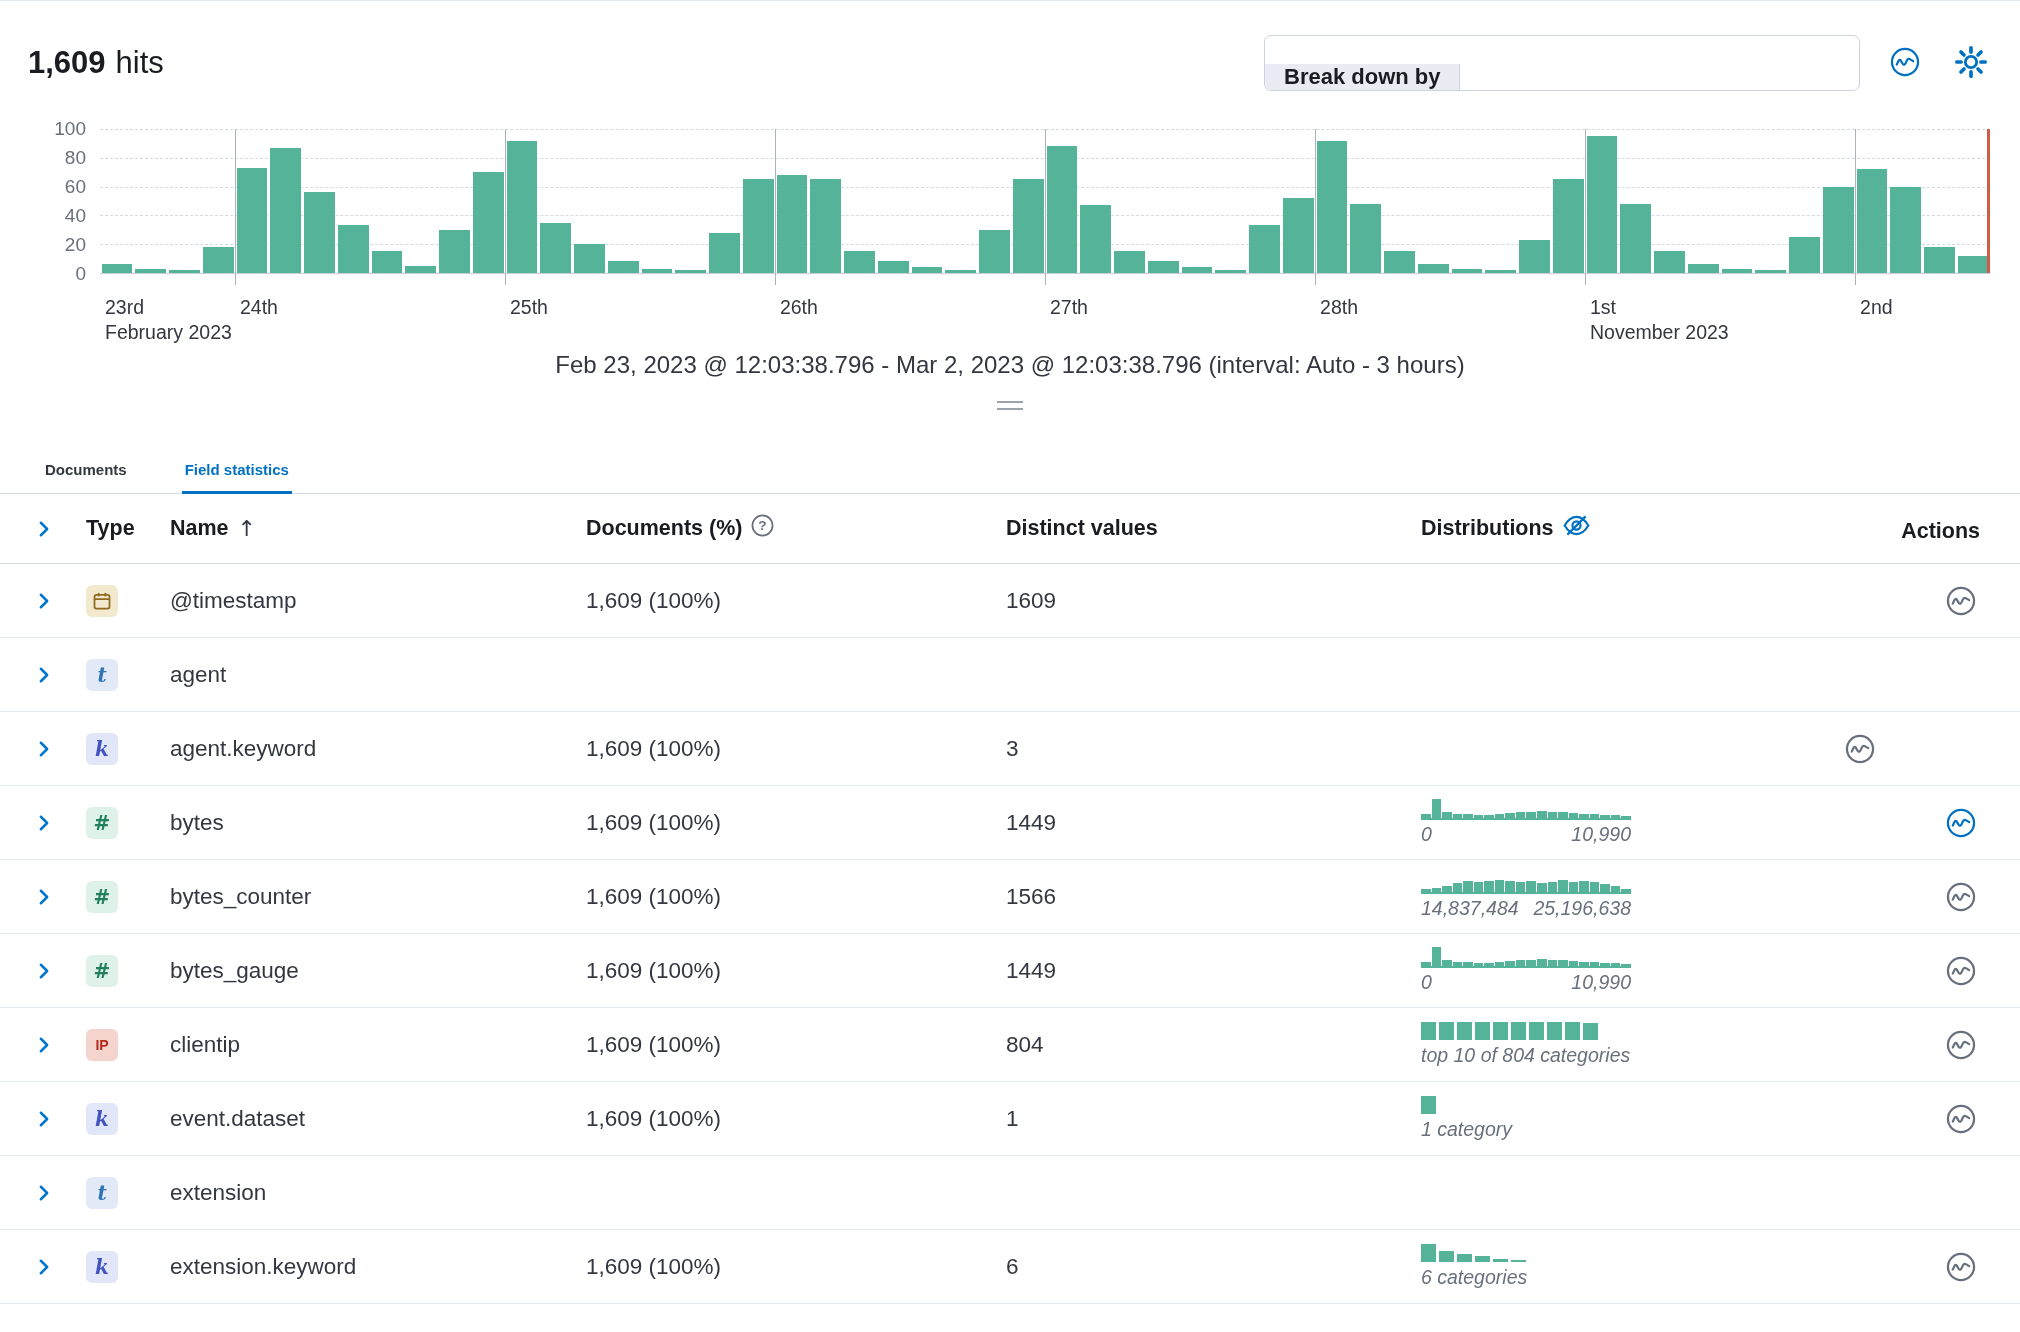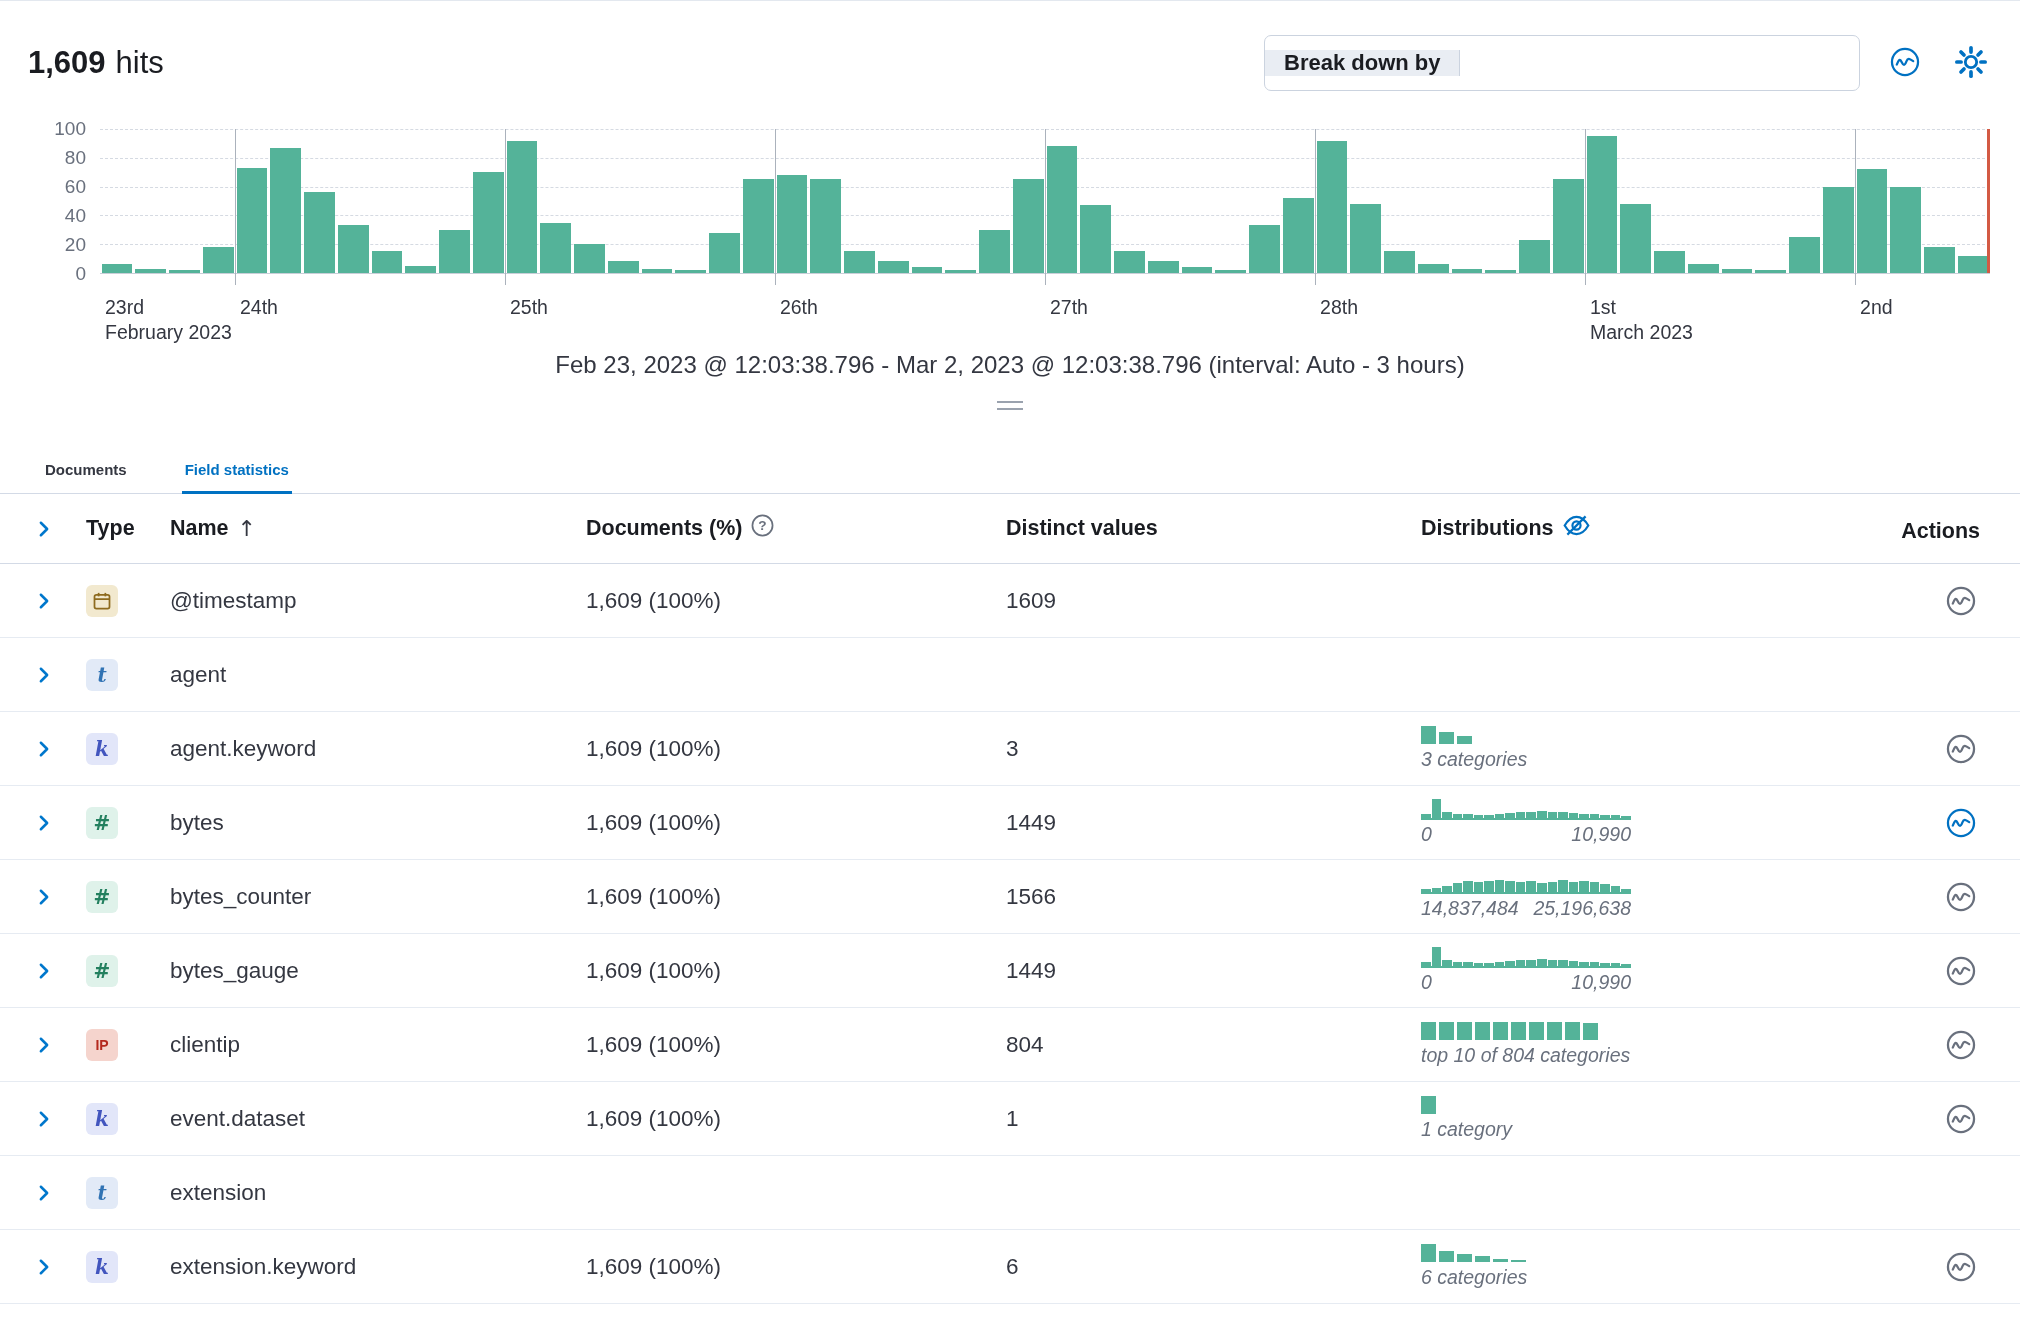--- a/index.html
+++ b/index.html
@@ -9,21 +9,21 @@
     background:#ffffff; color:#343741;
     font-family:"Liberation Sans","DejaVu Sans",sans-serif;
   }
   .top-panel { padding:18px 28px 0; border-top:1px solid #E3E8EF; }
 
   
   .header-row { display:flex; align-items:center; justify-content:space-between; height:88px; }
   .hits-num { font-size:31px; font-weight:700; color:#1A1C21; }
   .hits-label { font-size:31px; font-weight:400; color:#1A1C21; margin-left:10px; }
   .controls { display:flex; align-items:center; gap:24px; }
-  .breakdown-group { display:flex; align-items:center; height:56px; width:596px;
+  .breakdown-group { display:flex; align-items:flex-end; height:56px; width:596px;
     border:1px solid #CBD3DF; border-radius:7px; overflow:hidden; background:#fff; }
   .prepend { display:flex; align-items:center; padding:0 19px; background:#E9EDF3;
     border-right:1px solid #CBD3DF; font-weight:700; font-size:22px; color:#1A1C21; white-space:nowrap; }
   .select { flex:1; display:flex; align-items:center; justify-content:space-between; padding:0 18px; cursor:pointer; }
   .placeholder { font-size:23px; color:#8A90A0; }
   .icon-btn { background:none; border:none; padding:0; width:42px; height:42px;
     display:flex; align-items:center; justify-content:center; cursor:pointer; color:#0071C2; }
 
   
   .chart { position:relative; height:226px; }
@@ -225,21 +225,21 @@
             <div>26th</div>
           </div>
           <div class="x-tick" style="left: 50%;">
             <div>27th</div>
           </div>
           <div class="x-tick" style="left: 64.29%;">
             <div>28th</div>
           </div>
           <div class="x-tick" style="left: 78.57%;">
             <div>1st</div>
-            <div>March 2023</div>
+            <div>November 2023</div>
           </div>
           <div class="x-tick" style="left: 92.86%;">
             <div>2nd</div>
           </div>
         </div>
     </div>
 
     <div class="caption">Feb 23, 2023 @ 12:03:38.796 - Mar 2, 2023 @ 12:03:38.796 (interval: Auto - 3 hours)</div>
     <div class="resize-handle"></div>
   </section>
@@ -347,30 +347,20 @@
             </div>
           </div>
           <div>
             <div class="badge badge-keyword">
               <span class="it">k</span>
             </div>
           </div>
           <div>agent.keyword</div>
           <div>1,609 (100%)</div>
           <div>3</div>
-          <div>
-            <div class="dist">
-              <div class="dist-bars">
-                <div class="dist-bar" style="height: 18px;"></div>
-                <div class="dist-bar" style="height: 11.7px;"></div>
-                <div class="dist-bar" style="height: 8.1px;"></div>
-              </div>
-              <div class="dist-label">3 categories</div>
-            </div>
-          </div>
           <div class="action-cell">
             <div class="action-btn">
               <svg width="34" height="34" viewBox="0 0 24 24" fill="none" stroke="currentColor">
     <circle cx="12" cy="12" r="9.2" stroke-width="1.6"></circle>
     <path d="M6.2 13.8 C7.6 10.2 8.4 9.4 9.6 12 C10.8 14.6 11.8 14.8 13 11.6 C14 9 15 9.6 17.8 11.4" stroke-width="1.6" stroke-linecap="round"></path>
   </svg>
             </div>
           </div>
         </div>
         <div class="trow">

